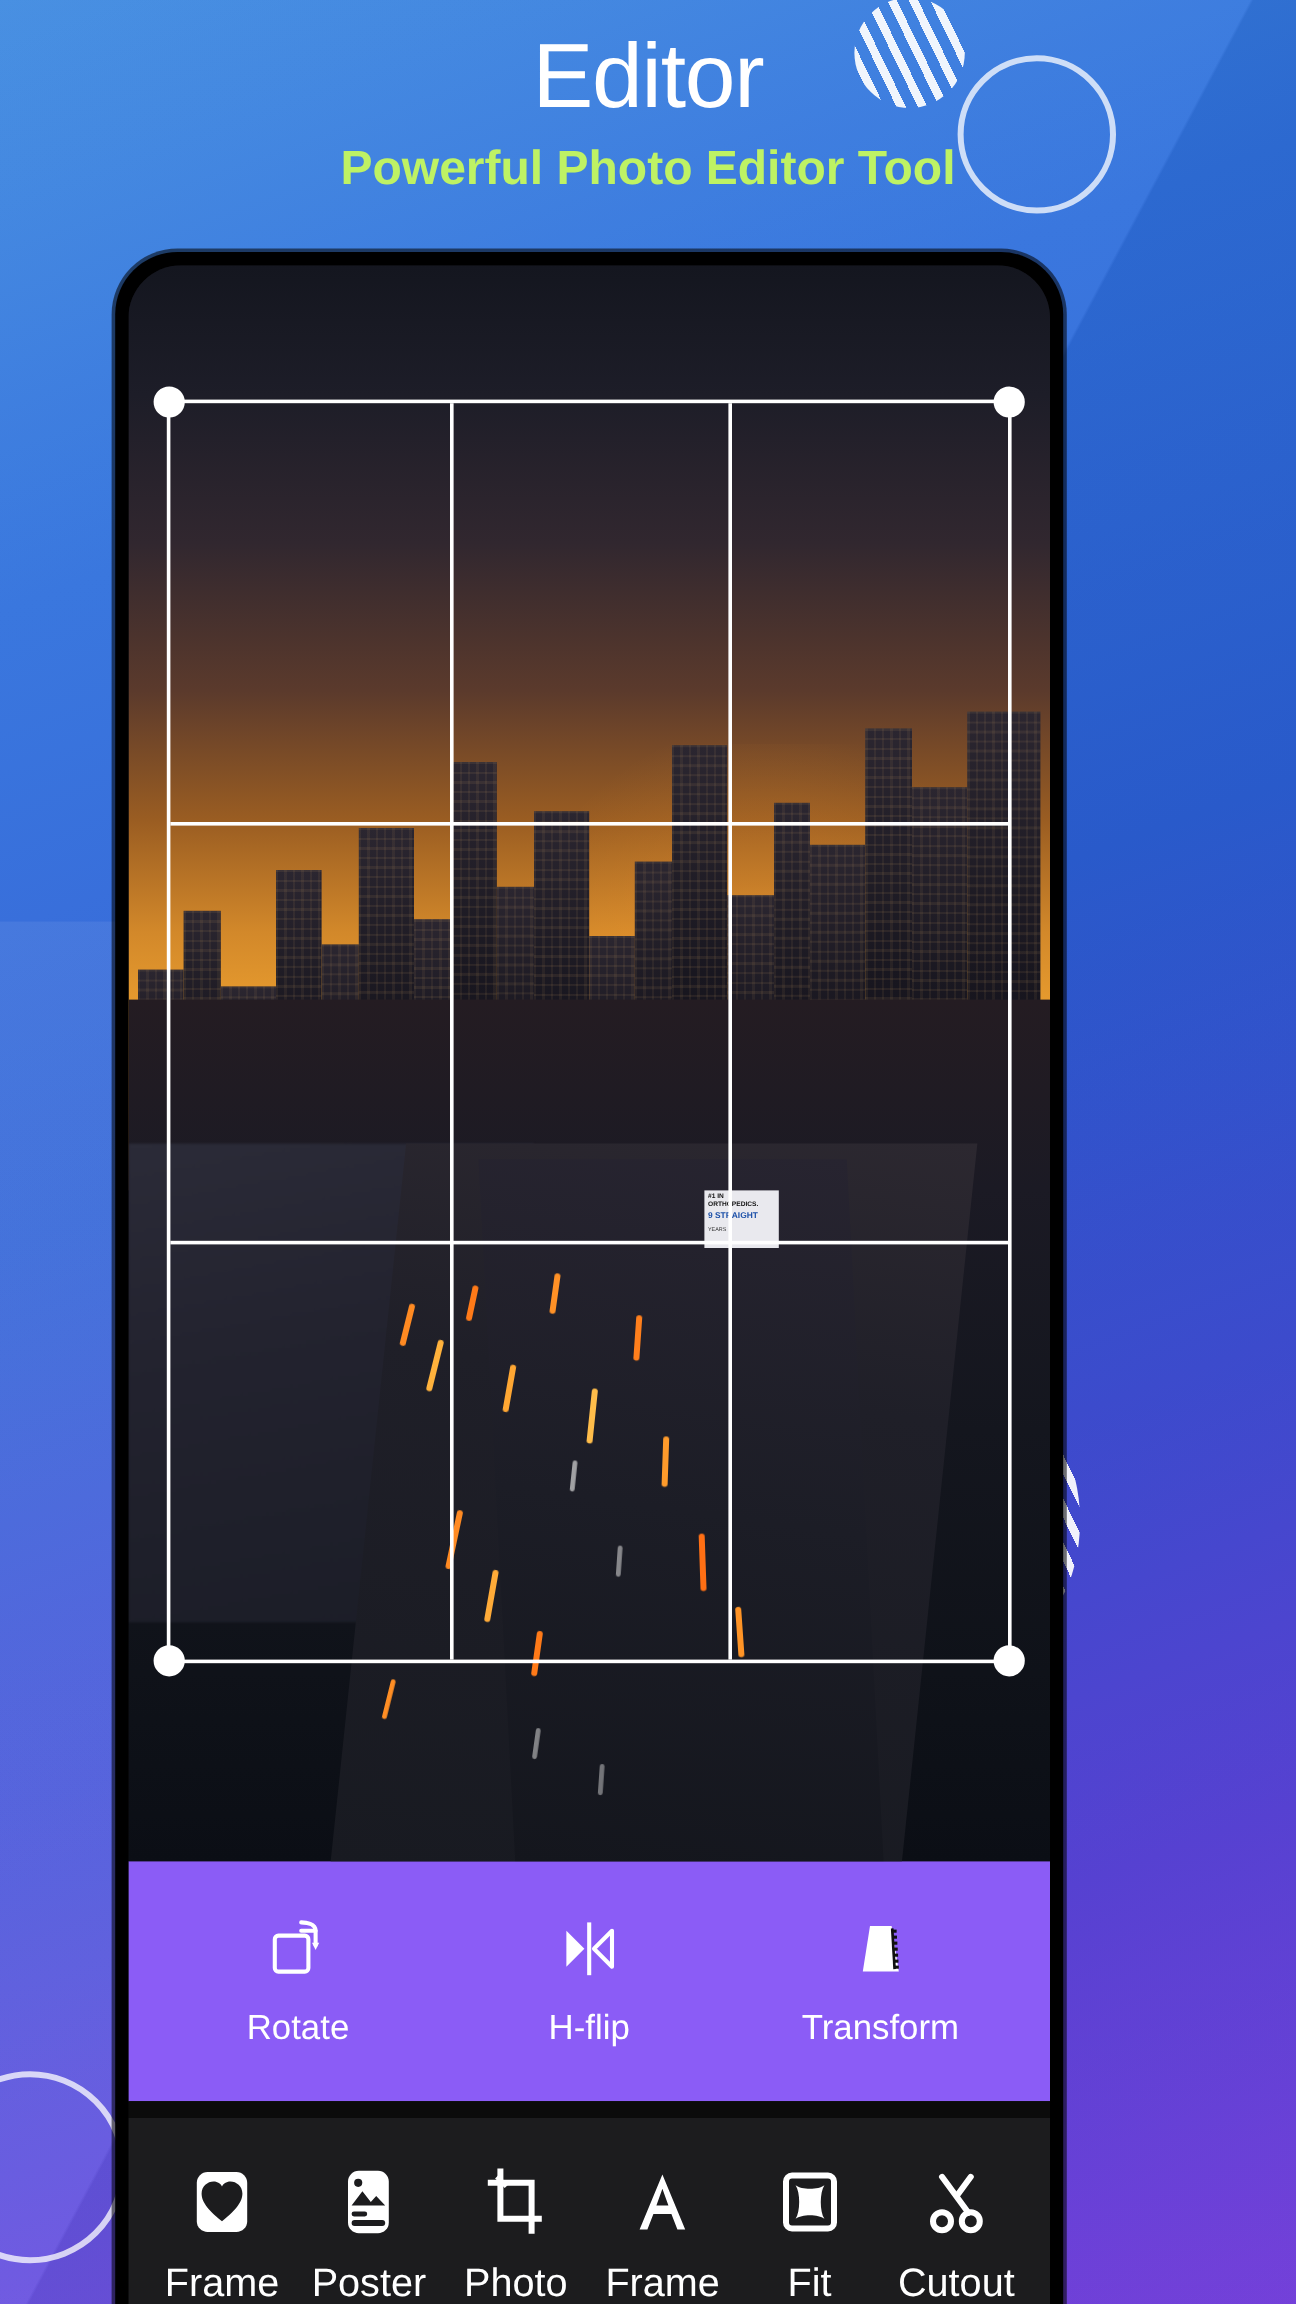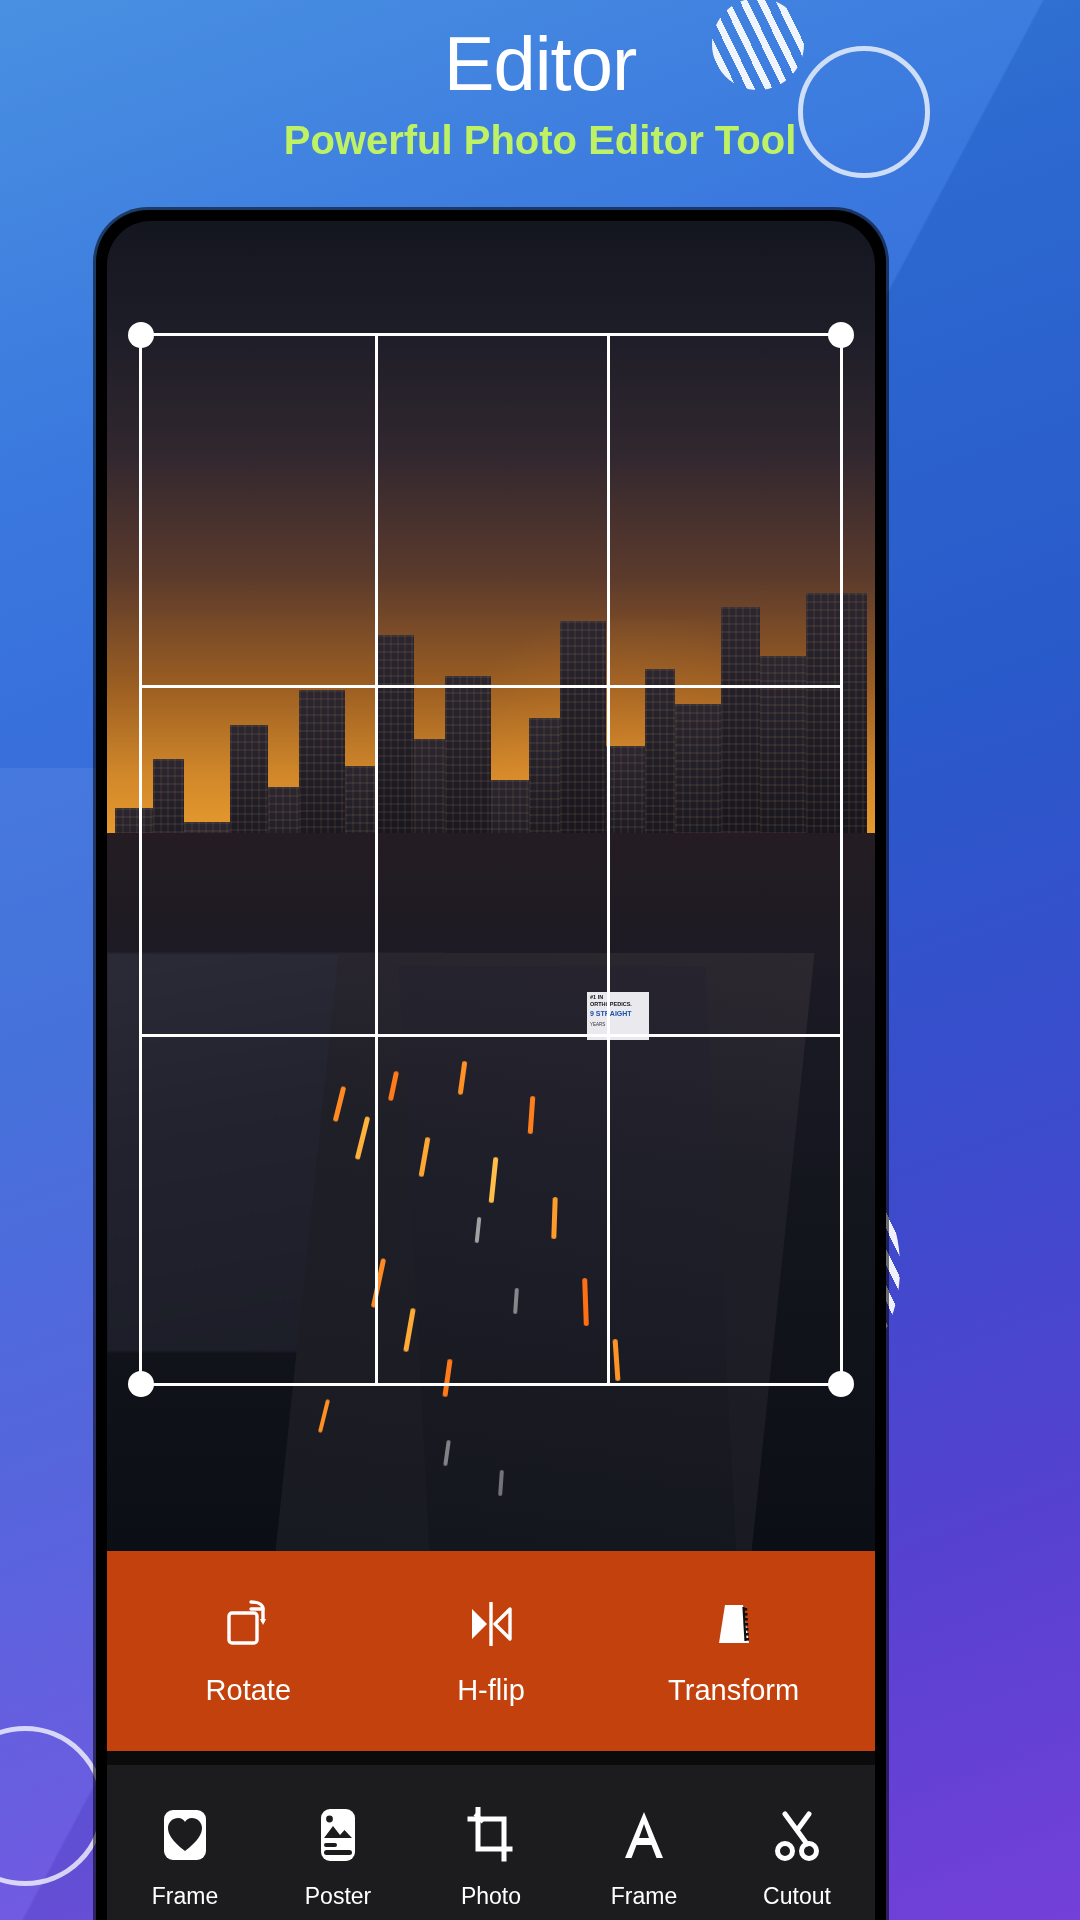--- a/index.html
+++ b/index.html
@@ -195,21 +195,21 @@
     font-size:6px; color:#111; padding:2px 3px; line-height:1.25;
     font-family:"Liberation Sans", sans-serif;
   }
   .billboard .bb1 { font-weight:700; font-size:5.5px; }
   .billboard .bb2 { color:#1a4fa8; font-weight:700; font-size:7px; margin-top:2px; }
   .billboard .bb3 { font-size:4.5px; margin-top:3px; color:#333; }
 
   
   .transform-bar {
     flex:0 0 200px;
-    background:#c2410c;
+    background:#8b5cf6;
     display:flex; align-items:center; justify-content:space-around;
     padding:0 20px;
   }
   .tool {
     display:flex; flex-direction:column; align-items:center; gap:22px;
     width:150px;
   }
   .tool .glyph { height:56px; display:flex; align-items:center; justify-content:center; }
   .tool .tlabel { font-size:29px; color:#ffffff; font-weight:400; }
 
@@ -219,21 +219,21 @@
     flex:1 1 auto;
     background:#1c1c1e;
     display:flex; align-items:flex-start; justify-content:space-between;
     padding:42px 22px 0 22px;
   }
   .nav-item {
     display:flex; flex-direction:column; align-items:center; gap:20px;
     width:112px;
   }
   .nav-item .nglyph { height:56px; display:flex; align-items:center; justify-content:center; }
-  .nav-item .nlabel { font-size:23px; color:#ffffff; }
+  .nav-item .nlabel { font-size:33px; color:#ffffff; }
 </style>
 </head>
 <body>
 
 <div class="bg">
   <div class="bg-diag"></div>
   <div class="bg-diag2"></div>
 
   <div class="deco striped-circle" id="striped-top"></div>
   <div class="deco ring-circle" id="ring-top"></div>
@@ -412,20 +412,29 @@
 
       <div class="nav-item">
         <span class="nglyph">
           <svg width="54" height="56" viewBox="0 0 54 56">
             <path d="M27 5 L46 51 L39.5 51 L34.5 38 L19.5 38 L14.5 51 L8 51 Z M22 31 L32 31 L27 17 Z" fill="#fff"></path>
           </svg>
         </span>
         <span class="nlabel">Frame</span>
       </div>
 
+      <div class="nav-item">
+        <span class="nglyph">
+          <svg width="54" height="56" viewBox="0 0 54 56">
+            <rect x="7" y="6" width="40" height="44" rx="5" fill="none" stroke="#fff" stroke-width="5"></rect>
+            <path d="M15 14 C 20 18, 34 18, 39 14 C 35 20, 35 36, 39 42 C 34 38, 20 38, 15 42 C 19 36, 19 20, 15 14 Z" fill="#fff"></path>
+          </svg>
+        </span>
+        <span class="nlabel">Fit</span>
+      </div>
 
       <div class="nav-item">
         <span class="nglyph">
           <svg width="54" height="56" viewBox="0 0 54 56">
             <line x1="15" y1="7" x2="37" y2="37" stroke="#fff" stroke-width="5" stroke-linecap="round"></line>
             <line x1="39" y1="7" x2="28" y2="22" stroke="#fff" stroke-width="5" stroke-linecap="round"></line>
             <circle cx="15" cy="44" r="7.5" fill="none" stroke="#fff" stroke-width="5"></circle>
             <circle cx="39" cy="44" r="7.5" fill="none" stroke="#fff" stroke-width="5"></circle>
           </svg>
         </span>

